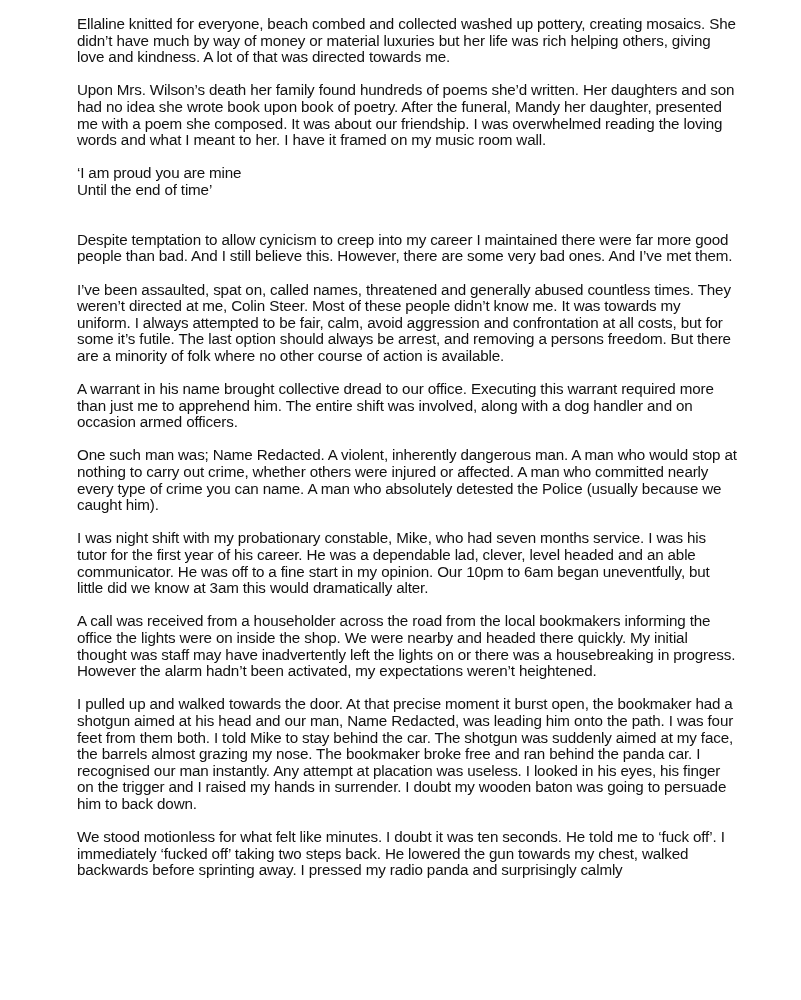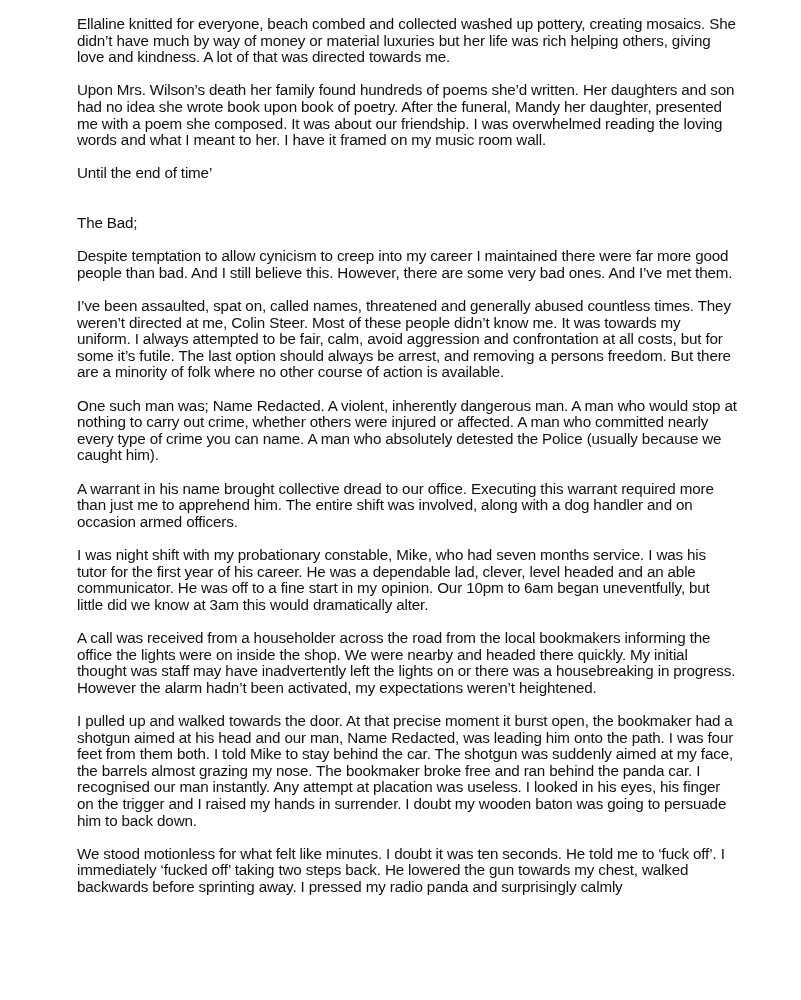--- a/index.html
+++ b/index.html
@@ -22,28 +22,28 @@
   .heading { margin: 0 0 16.6px 0; }
 </style>
 </head>
 <body>
 
 <div class="page">
   <p class="para">Ellaline knitted for everyone, beach combed and collected washed up pottery, creating mosaics. She didn’t have much by way of money or material luxuries but her life was rich helping others, giving love and kindness. A lot of that was directed towards me.</p>
   <p class="para">Upon Mrs. Wilson’s death her family found hundreds of poems she’d written. Her daughters and son had no idea she wrote book upon book of poetry. After the funeral, Mandy her daughter, presented me with a poem she composed. It was about our friendship. I was overwhelmed reading the loving words and what I meant to her. I have it framed on my music room wall.</p>
 
   <div class="poem">
+    <span class="line">‘I am proud you are mine</span>
     <span class="line">Until the end of time’</span>
   </div>
 
   <div class="spacer"></div>
 
-  <p class="heading">The Bad;</p>
 
   <p class="para">Despite temptation to allow cynicism to creep into my career I maintained there were far more good people than bad. And I still believe this. However, there are some very bad ones. And I’ve met them.</p>
   <p class="para">I’ve been assaulted, spat on, called names, threatened and generally abused countless times. They weren’t directed at me, Colin Steer. Most of these people didn’t know me. It was towards my uniform. I always attempted to be fair, calm, avoid aggression and confrontation at all costs, but for some it’s futile. The last option should always be arrest, and removing a persons freedom. But there are a minority of folk where no other course of action is available.</p>
+  <p class="para">A warrant in his name brought collective dread to our office. Executing this warrant required more than just me to apprehend him. The entire shift was involved, along with a dog handler and on occasion armed officers.</p>
   <p class="para">One such man was; Name Redacted. A violent, inherently dangerous man. A man who would stop at nothing to carry out crime, whether others were injured or affected. A man who committed nearly every type of crime you can name. A man who absolutely detested the Police (usually because we caught him).</p>
-  <p class="para">A warrant in his name brought collective dread to our office. Executing this warrant required more than just me to apprehend him. The entire shift was involved, along with a dog handler and on occasion armed officers.</p>
   <p class="para">I was night shift with my probationary constable, Mike, who had seven months service. I was his tutor for the first year of his career. He was a dependable lad, clever, level headed and an able communicator. He was off to a fine start in my opinion. Our 10pm to 6am began uneventfully, but little did we know at 3am this would dramatically alter.</p>
   <p class="para">A call was received from a householder across the road from the local bookmakers informing the office the lights were on inside the shop. We were nearby and headed there quickly. My initial thought was staff may have inadvertently left the lights on or there was a housebreaking in progress. However the alarm hadn’t been activated, my expectations weren’t heightened.</p>
   <p class="para">I pulled up and walked towards the door. At that precise moment it burst open, the bookmaker had a shotgun aimed at his head and our man, Name Redacted, was leading him onto the path. I was four feet from them both. I told Mike to stay behind the car. The shotgun was suddenly aimed at my face, the barrels almost grazing my nose. The bookmaker broke free and ran behind the panda car. I recognised our man instantly. Any attempt at placation was useless. I looked in his eyes, his finger on the trigger and I raised my hands in surrender. I doubt my wooden baton was going to persuade him to back down.</p>
   <p class="para">We stood motionless for what felt like minutes. I doubt it was ten seconds. He told me to ‘fuck off’. I immediately ‘fucked off’ taking two steps back. He lowered the gun towards my chest, walked backwards before sprinting away. I pressed my radio panda and surprisingly calmly</p>
 </div>
 
 </body></html>

